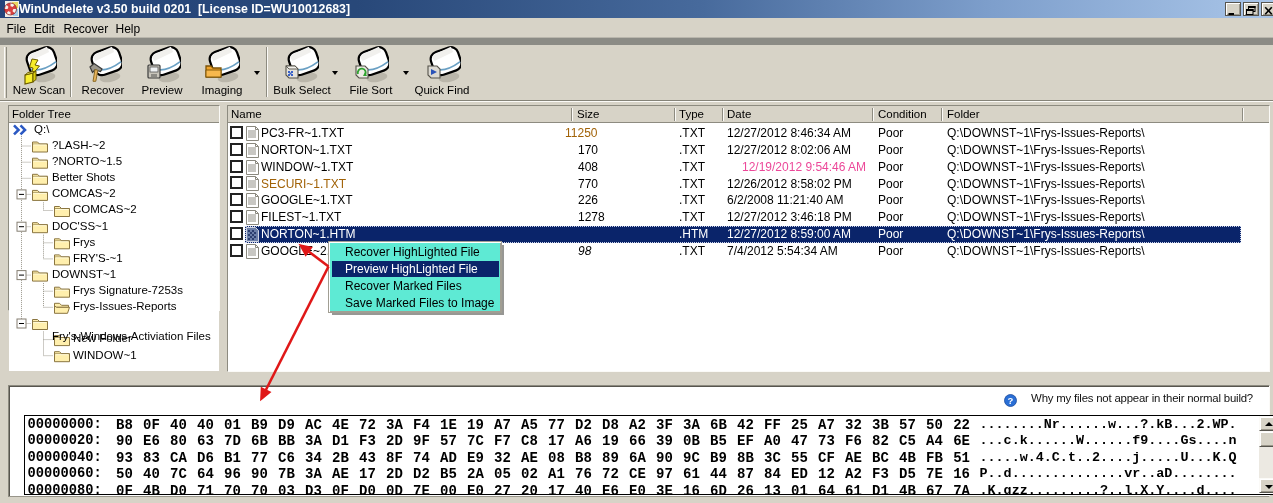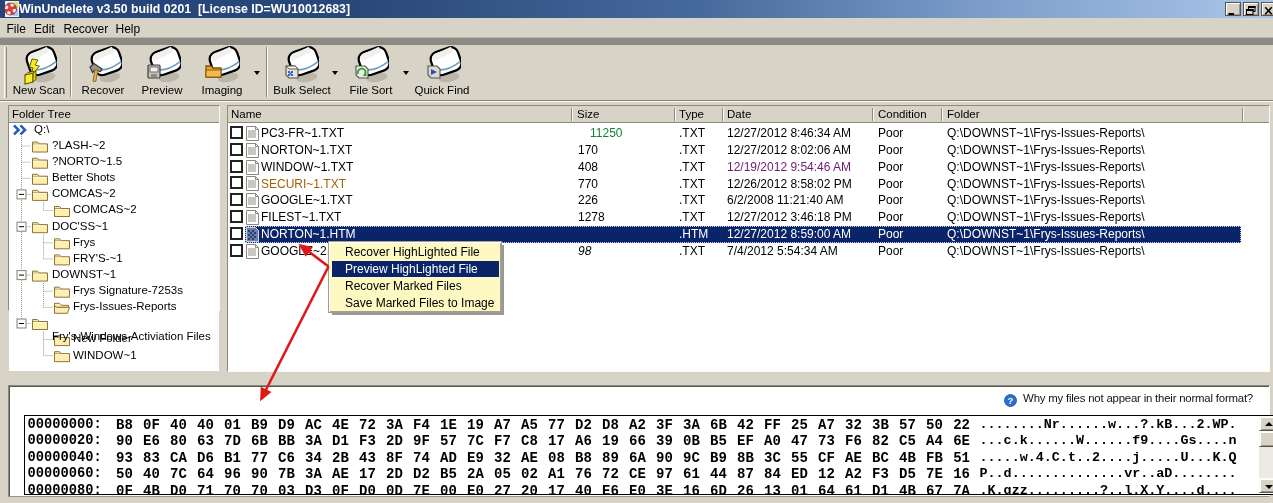--- a/index.html
+++ b/index.html
@@ -19,21 +19,21 @@
   .tarrow { top:26px; width:0; height:0; border-left:3.5px solid transparent; border-right:3.5px solid transparent; border-top:4px solid #000; }
   #gripper { left:4px; top:2px; width:3px; height:51px; border-left:1px solid #fbfaf7; border-right:1px solid #8d8b80; }
   .sunken { border:1px solid; border-color:#8d8b80 #fbfaf7 #fbfaf7 #8d8b80; box-shadow:inset 1px 1px 0 #57554e; background:#fff; }
   #treepanel { left:8px; top:105px; width:212px; height:206px; }
   #listpanel { left:227px; top:105px; width:1043px; height:267px; }
   .hdr { background:#d7d3c7; height:17px; border-bottom:1px solid #8d8b80; position:relative; font-size:11.5px; }
   .hdrsep { position:absolute; top:2px; width:2px; height:13px; border-left:1px solid #8d8b80; border-right:1px solid #fbfaf7; }
   .cell { position:absolute; font-size:12px; white-space:pre; color:#000; }
   .chk { position:absolute; width:13px; height:13px; border:2px solid #222; background:#fff; }
   .row-sel { position:absolute; background:#0a246a; }
-  #ctxmenu { left:328px; top:241px; width:174px; height:72px; background:#fef9c3;
+  #ctxmenu { left:328px; top:241px; width:174px; height:72px; background:#5eead4;
     border:1px solid #a19e93; box-shadow:inset 1px 1px 0 #fff, inset -1px -1px 0 #a19e93, 3px 3px 0 -1px rgba(95,95,90,.65); font-size:12px; }
   .mi { position:absolute; left:3px; width:167px; height:16.5px; line-height:16.5px; padding-left:13px; color:#000; white-space:pre; }
   #hexpanel { left:8px; top:385px; width:1262px; height:112px; border-bottom-color:#98958a !important; }
   #hexbox { position:absolute; left:15px; top:29px; width:1253px; height:80px; border:1px solid #000; border-bottom-width:1.5px; background:#fff; overflow:hidden; }
   .hexline { position:absolute; font-family:"Liberation Mono", monospace; font-weight:bold; font-size:14px; color:#000; white-space:pre; }
   .hexaddr { font-size:13.75px; letter-spacing:0; }
   .hexbytes { word-spacing:1.8px; letter-spacing:0; }
   .hexascii { font-size:13.4px; letter-spacing:0; }
 </style>
 </head>
@@ -336,21 +336,21 @@
           <path d="M9.5,0.5 L9.5,3.5 L12.5,3.5" fill="none" stroke="#8a887e"></path>
           <g stroke="#918f86" stroke-width="1">
             <line x1="2" y1="5" x2="10" y2="5"></line>
             <line x1="2" y1="7" x2="10" y2="7"></line>
             <line x1="2" y1="9" x2="10" y2="9"></line>
             <line x1="2" y1="11" x2="10" y2="11"></line>
           </g>
         </svg>
       </div>
       <span class="cell" style="left:33px;top:3.2px;color:#000;">PC3-FR~1.TXT</span>
-      <span class="cell" style="left:362px;top:3.2px;color:#15803d;">11250</span>
+      <span class="cell" style="left:337px;top:3.2px;color:#a16207;">11250</span>
       <span class="cell" style="left:451px;top:3.2px;color:#000;">.TXT</span>
       <span class="cell" style="left:499px;top:3.2px;color:#000;">12/27/2012 8:46:34 AM</span>
       <span class="cell" style="left:650px;top:3.2px;color:#000;">Poor</span>
       <span class="cell" style="left:719px;top:3.2px;color:#000;">Q:\DOWNST~1\Frys-Issues-Reports\</span>
       <div class="chk" style="left:2px;top:19.7px;"></div>
       <div style="position:absolute;left:18px;top:19.7px;width:13px;height:15px;">
         <svg width="13" height="15" viewBox="0 0 13 15" style="position:absolute;left:0;top:0;">
           <path d="M0.5,0.5 L9.5,0.5 L12.5,3.5 L12.5,14.5 L0.5,14.5 Z" fill="#fff" stroke="#8a887e"></path>
           <path d="M9.5,0.5 L9.5,3.5 L12.5,3.5" fill="none" stroke="#8a887e"></path>
           <g stroke="#918f86" stroke-width="1">
@@ -376,21 +376,21 @@
             <line x1="2" y1="5" x2="10" y2="5"></line>
             <line x1="2" y1="7" x2="10" y2="7"></line>
             <line x1="2" y1="9" x2="10" y2="9"></line>
             <line x1="2" y1="11" x2="10" y2="11"></line>
           </g>
         </svg>
       </div>
       <span class="cell" style="left:33px;top:36.8px;color:#000;">WINDOW~1.TXT</span>
       <span class="cell" style="left:350px;top:36.8px;color:#000;">408</span>
       <span class="cell" style="left:451px;top:36.8px;color:#000;">.TXT</span>
-      <span class="cell" style="left:499px;top:36.8px;color:#701a75;">12/19/2012 9:54:46 AM</span>
+      <span class="cell" style="left:514px;top:36.8px;color:#ec4899;">12/19/2012 9:54:46 AM</span>
       <span class="cell" style="left:650px;top:36.8px;color:#000;">Poor</span>
       <span class="cell" style="left:719px;top:36.8px;color:#000;">Q:\DOWNST~1\Frys-Issues-Reports\</span>
       <div class="chk" style="left:2px;top:53.3px;"></div>
       <div style="position:absolute;left:18px;top:53.3px;width:13px;height:15px;">
         <svg width="13" height="15" viewBox="0 0 13 15" style="position:absolute;left:0;top:0;">
           <path d="M0.5,0.5 L9.5,0.5 L12.5,3.5 L12.5,14.5 L0.5,14.5 Z" fill="#fff" stroke="#8a887e"></path>
           <path d="M9.5,0.5 L9.5,3.5 L12.5,3.5" fill="none" stroke="#8a887e"></path>
           <g stroke="#918f86" stroke-width="1">
             <line x1="2" y1="5" x2="10" y2="5"></line>
             <line x1="2" y1="7" x2="10" y2="7"></line>
@@ -494,21 +494,21 @@
     <div class="mi" style="top:18.5px;background:#0a246a;color:#fff;">Preview HighLighted File</div>
     <div class="mi" style="top:35.5px;">Recover Marked Files</div>
     <div class="mi" style="top:52.5px;">Save Marked Files to Image</div>
   </div>
   <div class="abs sunken" id="hexpanel">
     <div style="position:absolute;left:995px;top:7px;width:13px;height:13px;"><svg width="13" height="13" viewBox="0 0 13 13">
         <circle cx="6.5" cy="6.5" r="6" fill="#2a6fd6"></circle>
         <circle cx="6.5" cy="6.5" r="6" fill="none" stroke="#1a4a9a" stroke-width="0.8"></circle>
         <text x="6.5" y="9.8" font-size="9.5" font-weight="bold" fill="#fff" text-anchor="middle" font-family="Liberation Sans">?</text>
       </svg></div>
-    <span style="position:absolute;right:16px;top:6px;font-size:11.4px;letter-spacing:-0.2px;color:#111;white-space:nowrap;">Why my files not appear in their normal format?</span>
+    <span style="position:absolute;right:16px;top:6px;font-size:11.4px;letter-spacing:-0.2px;color:#111;white-space:nowrap;">Why my files not appear in their normal build?</span>
     <div id="hexbox">
       <div class="hexline" style="left:0;top:0.5px;width:1240px;height:16.5px;line-height:16.5px;"><span style="position:absolute;left:2.4px;" class="hexaddr">00000000:</span><span style="position:absolute;left:91px;" class="hexbytes">B8 0F 40 40 01 B9 D9 AC 4E 72 3A F4 1E 19 A7 A5 77 D2 D8 A2 3F 3A 6B 42 FF 25 A7 32 3B 57 50 22</span><span style="position:absolute;left:954.5px;" class="hexascii">........Nr......w...?.kB...2.WP.</span></div>
       <div class="hexline" style="left:0;top:17.0px;width:1240px;height:16.5px;line-height:16.5px;"><span style="position:absolute;left:2.4px;" class="hexaddr">00000020:</span><span style="position:absolute;left:91px;" class="hexbytes">90 E6 80 63 7D 6B BB 3A D1 F3 2D 9F 57 7C F7 C8 17 A6 19 66 39 0B B5 EF A0 47 73 F6 82 C5 A4 6E</span><span style="position:absolute;left:954.5px;" class="hexascii">...c.k......W......f9....Gs....n</span></div>
       <div class="hexline" style="left:0;top:33.5px;width:1240px;height:16.5px;line-height:16.5px;"><span style="position:absolute;left:2.4px;" class="hexaddr">00000040:</span><span style="position:absolute;left:91px;" class="hexbytes">93 83 CA D6 B1 77 C6 34 2B 43 8F 74 AD E9 32 AE 08 B8 89 6A 90 9C B9 8B 3C 55 CF AE BC 4B FB 51</span><span style="position:absolute;left:954.5px;" class="hexascii">.....w.4.C.t..2....j.....U...K.Q</span></div>
       <div class="hexline" style="left:0;top:50.0px;width:1240px;height:16.5px;line-height:16.5px;"><span style="position:absolute;left:2.4px;" class="hexaddr">00000060:</span><span style="position:absolute;left:91px;" class="hexbytes">50 40 7C 64 96 90 7B 3A AE 17 2D D2 B5 2A 05 02 A1 76 72 CE 97 61 44 87 84 ED 12 A2 F3 D5 7E 16</span><span style="position:absolute;left:954.5px;" class="hexascii">P..d..............vr..aD........</span></div>
       <div class="hexline" style="left:0;top:66.5px;width:1240px;height:16.5px;line-height:16.5px;"><span style="position:absolute;left:2.4px;" class="hexaddr">00000080:</span><span style="position:absolute;left:91px;" class="hexbytes">0F 4B D0 71 70 70 03 D3 0F D0 0D 7E 00 E0 27 20 17 40 E6 E0 3E 16 6D 26 13 01 64 61 D1 4B 67 7A</span><span style="position:absolute;left:954.5px;" class="hexascii">.K.qzz.........?..l.X.Y....d....</span></div>
       <div style="position:absolute;right:0;top:0;width:17px;height:77px;background:#ece9e2;">
         <div style="position:absolute;left:0;top:0;width:17px;height:15px;background:#d7d3c7;border:1px solid;border-color:#fbfaf7 #57554e #57554e #fbfaf7;box-shadow:inset 1px 1px 0 #fff, inset -1px -1px 0 #9a968a;">
           <div style="position:absolute;left:4.5px;top:5px;width:0;height:0;border-left:4px solid transparent;border-right:4px solid transparent;border-bottom:4px solid #000;"></div>
         </div>

